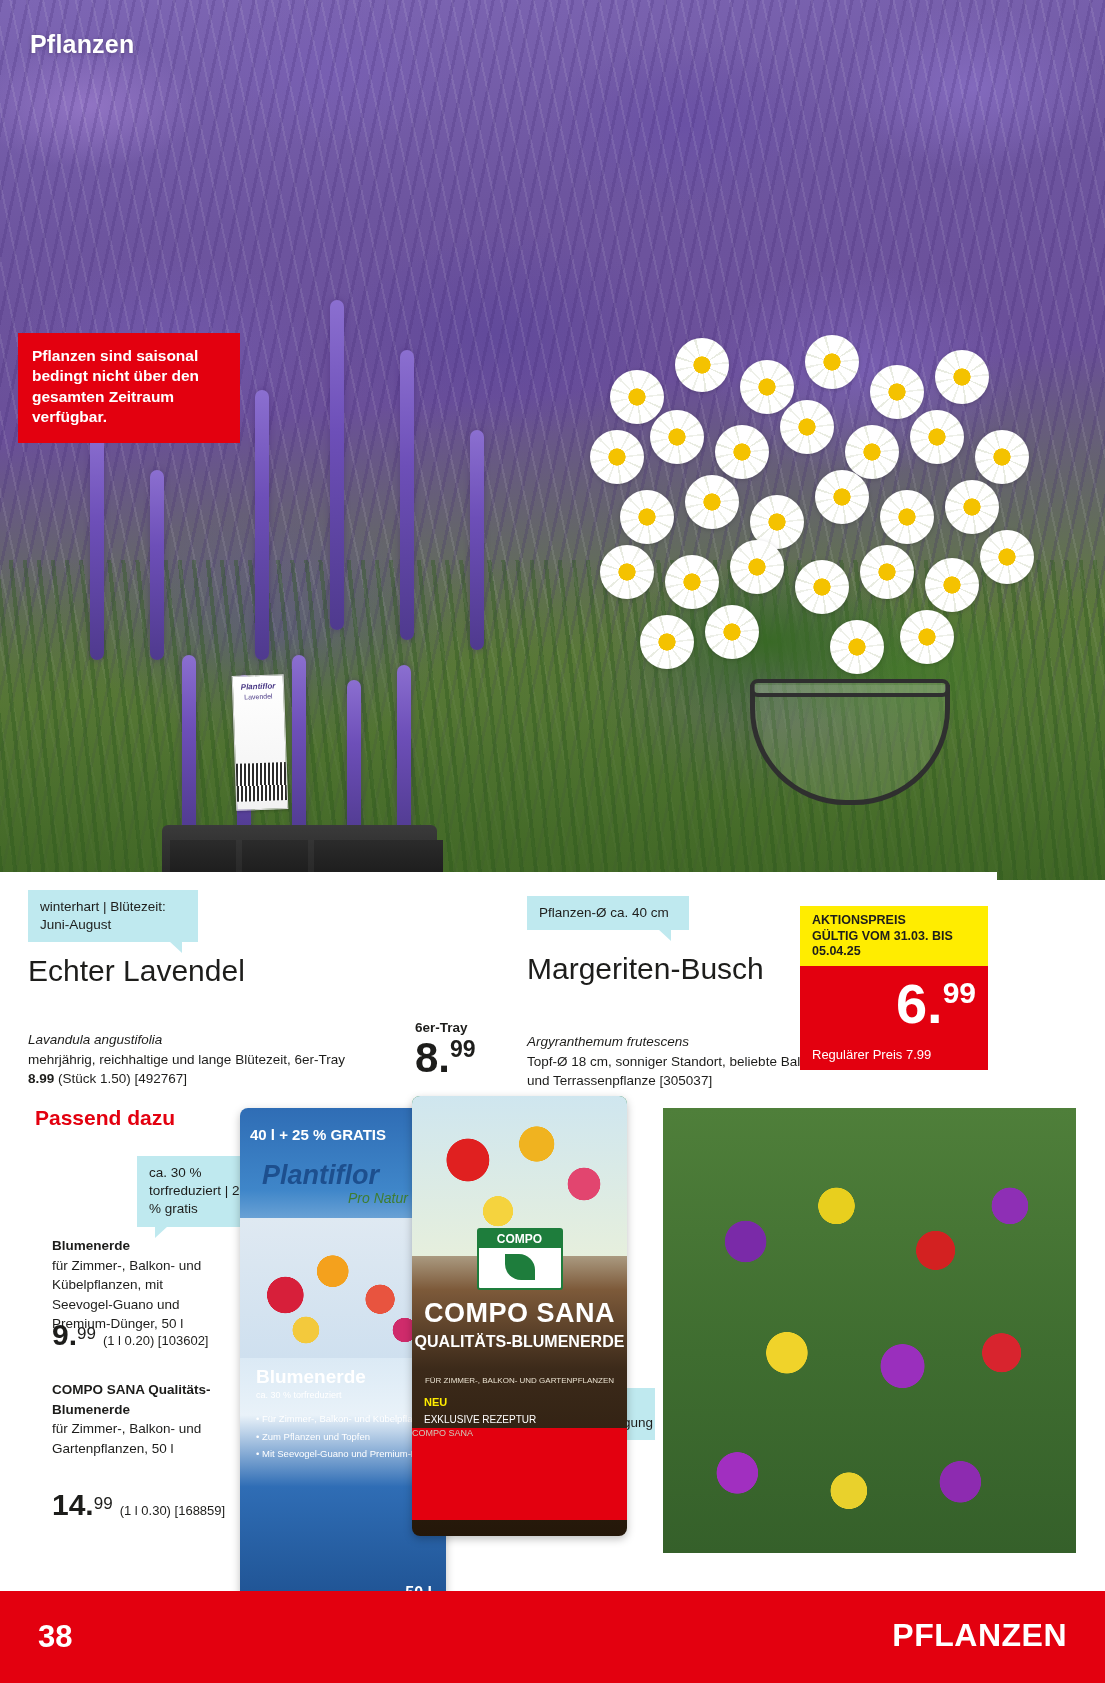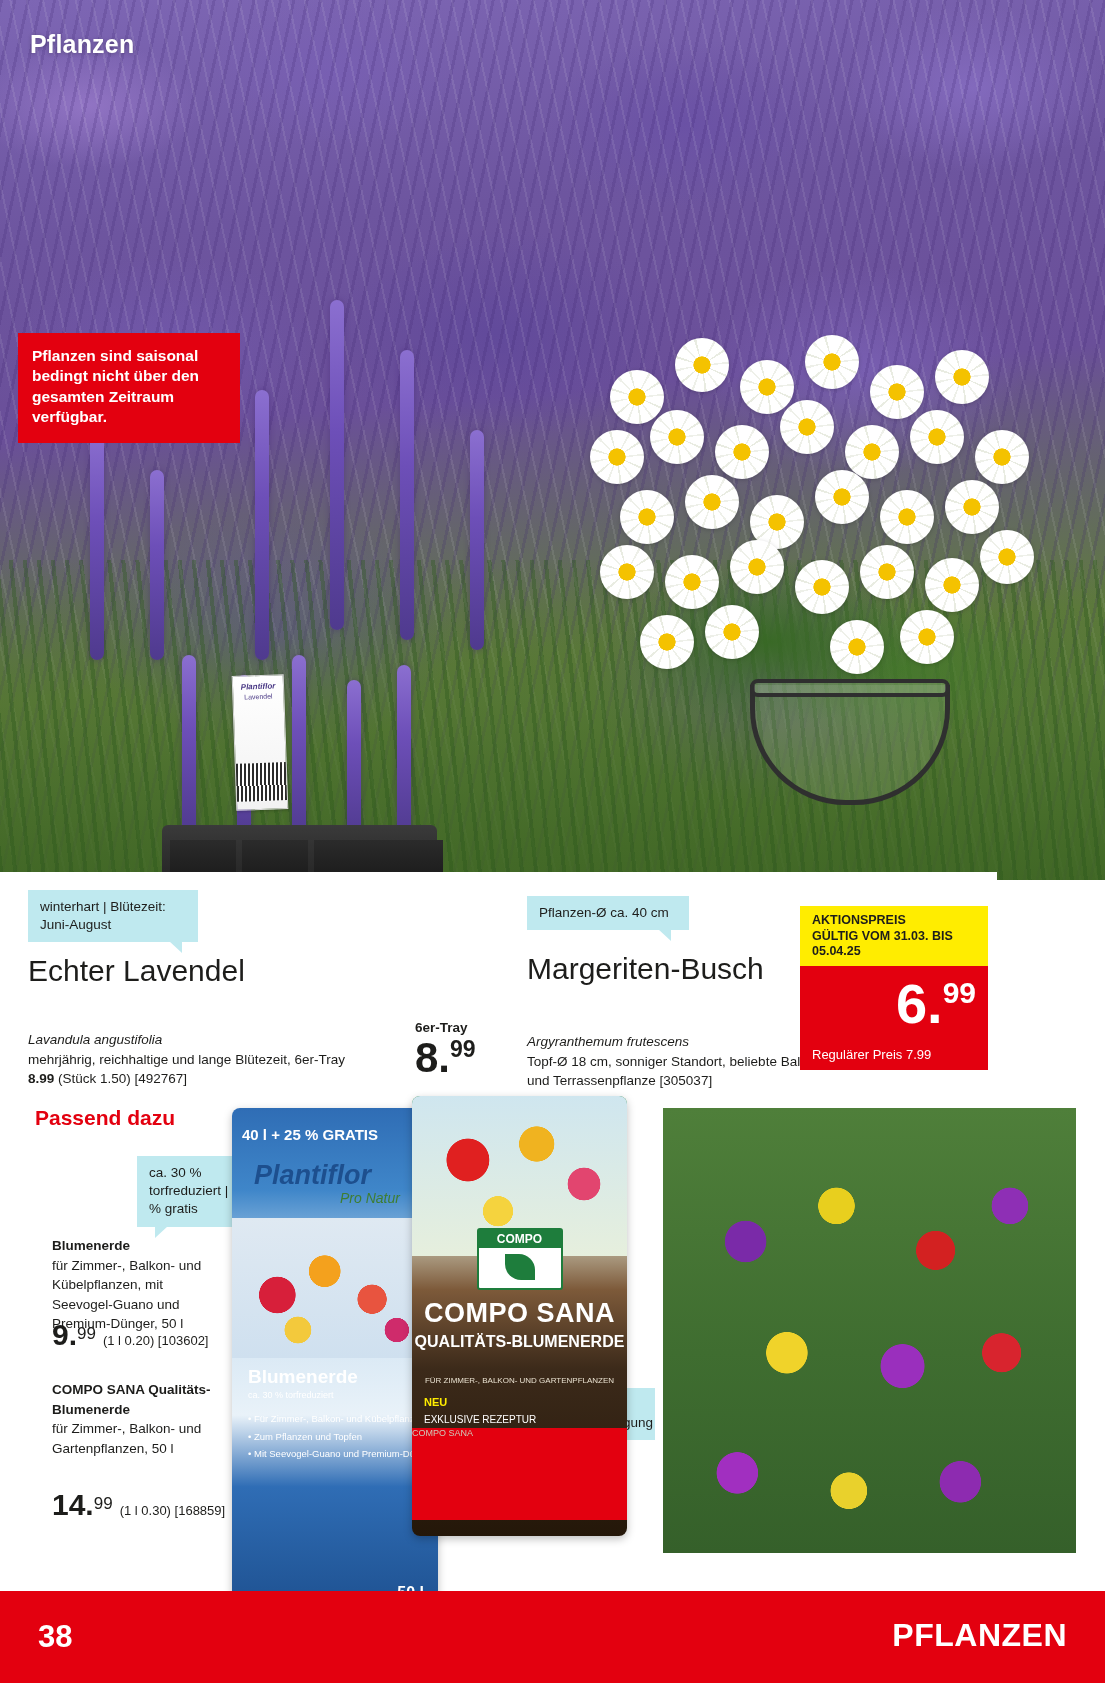--- a/index.html
+++ b/index.html
@@ -233,21 +233,21 @@
   .pd-item.b { top: 284px; }
   .pd-item .nm { font-weight: 700; }
   .pd-price { position: absolute; left: 52px; color:#1d1d1b; }
   .pd-price.a { top: 222px; }
   .pd-price.b { top: 392px; }
   .pd-price .amt { font-size: 30px; font-weight: 700; }
   .pd-price .meta { font-size: 13px; margin-left: 7px; }
 
   
   .bag-plantiflor {
-    position: absolute; left: 232px; top: 12px; width: 206px; height: 512px;
+    position: absolute; left: 240px; top: 12px; width: 206px; height: 512px;
     border-radius: 8px 8px 4px 4px;
     background: linear-gradient(180deg,#2f6db5 0%, #3f86c9 16%, #c9dff0 34%, #e9f2f9 60%, #2f6db5 74%, #1d4f8e 100%);
     overflow: hidden;
     box-shadow: 0 3px 9px rgba(0,0,0,.25);
   }
   .bag-plantiflor .gratis {
     position:absolute; left: 10px; top: 18px; color:#fff; font-size: 15px; font-weight: 700;
   }
   .bag-plantiflor .brand {
     position:absolute; left: 22px; top: 52px; color:#1d4f8e; font-size: 27px;

